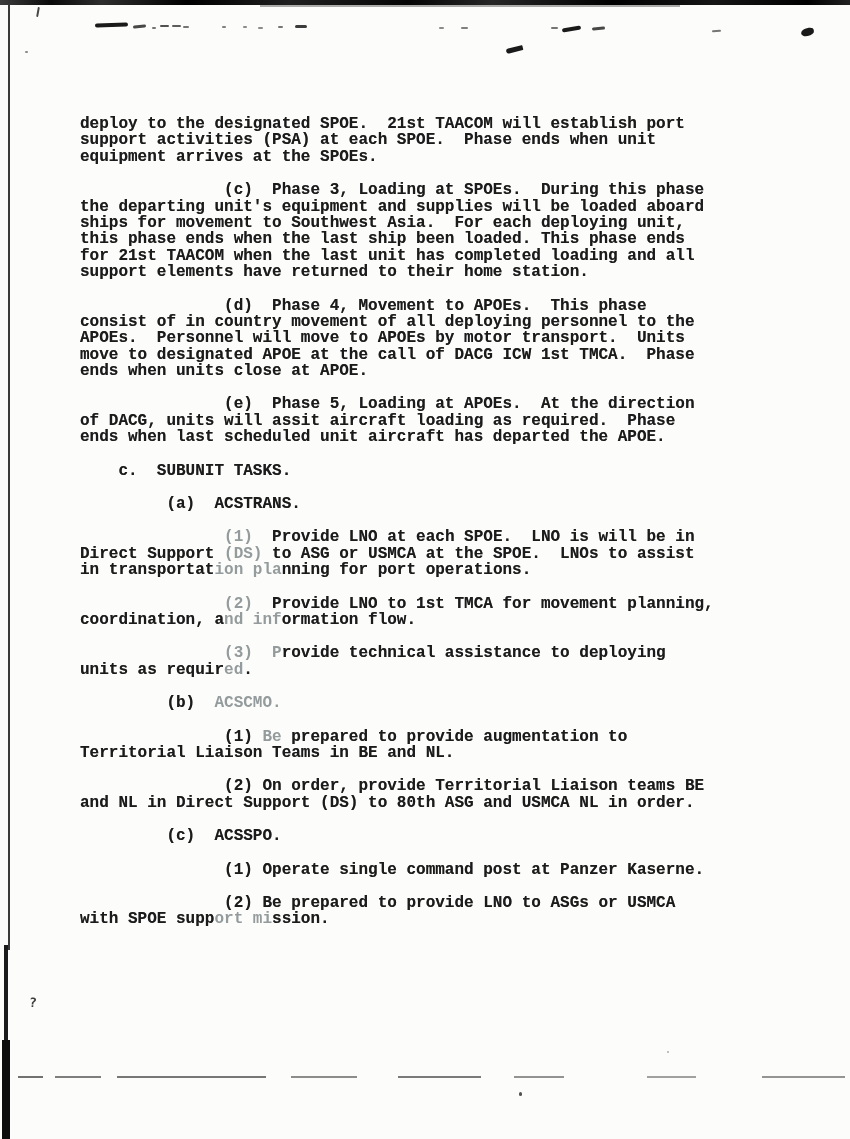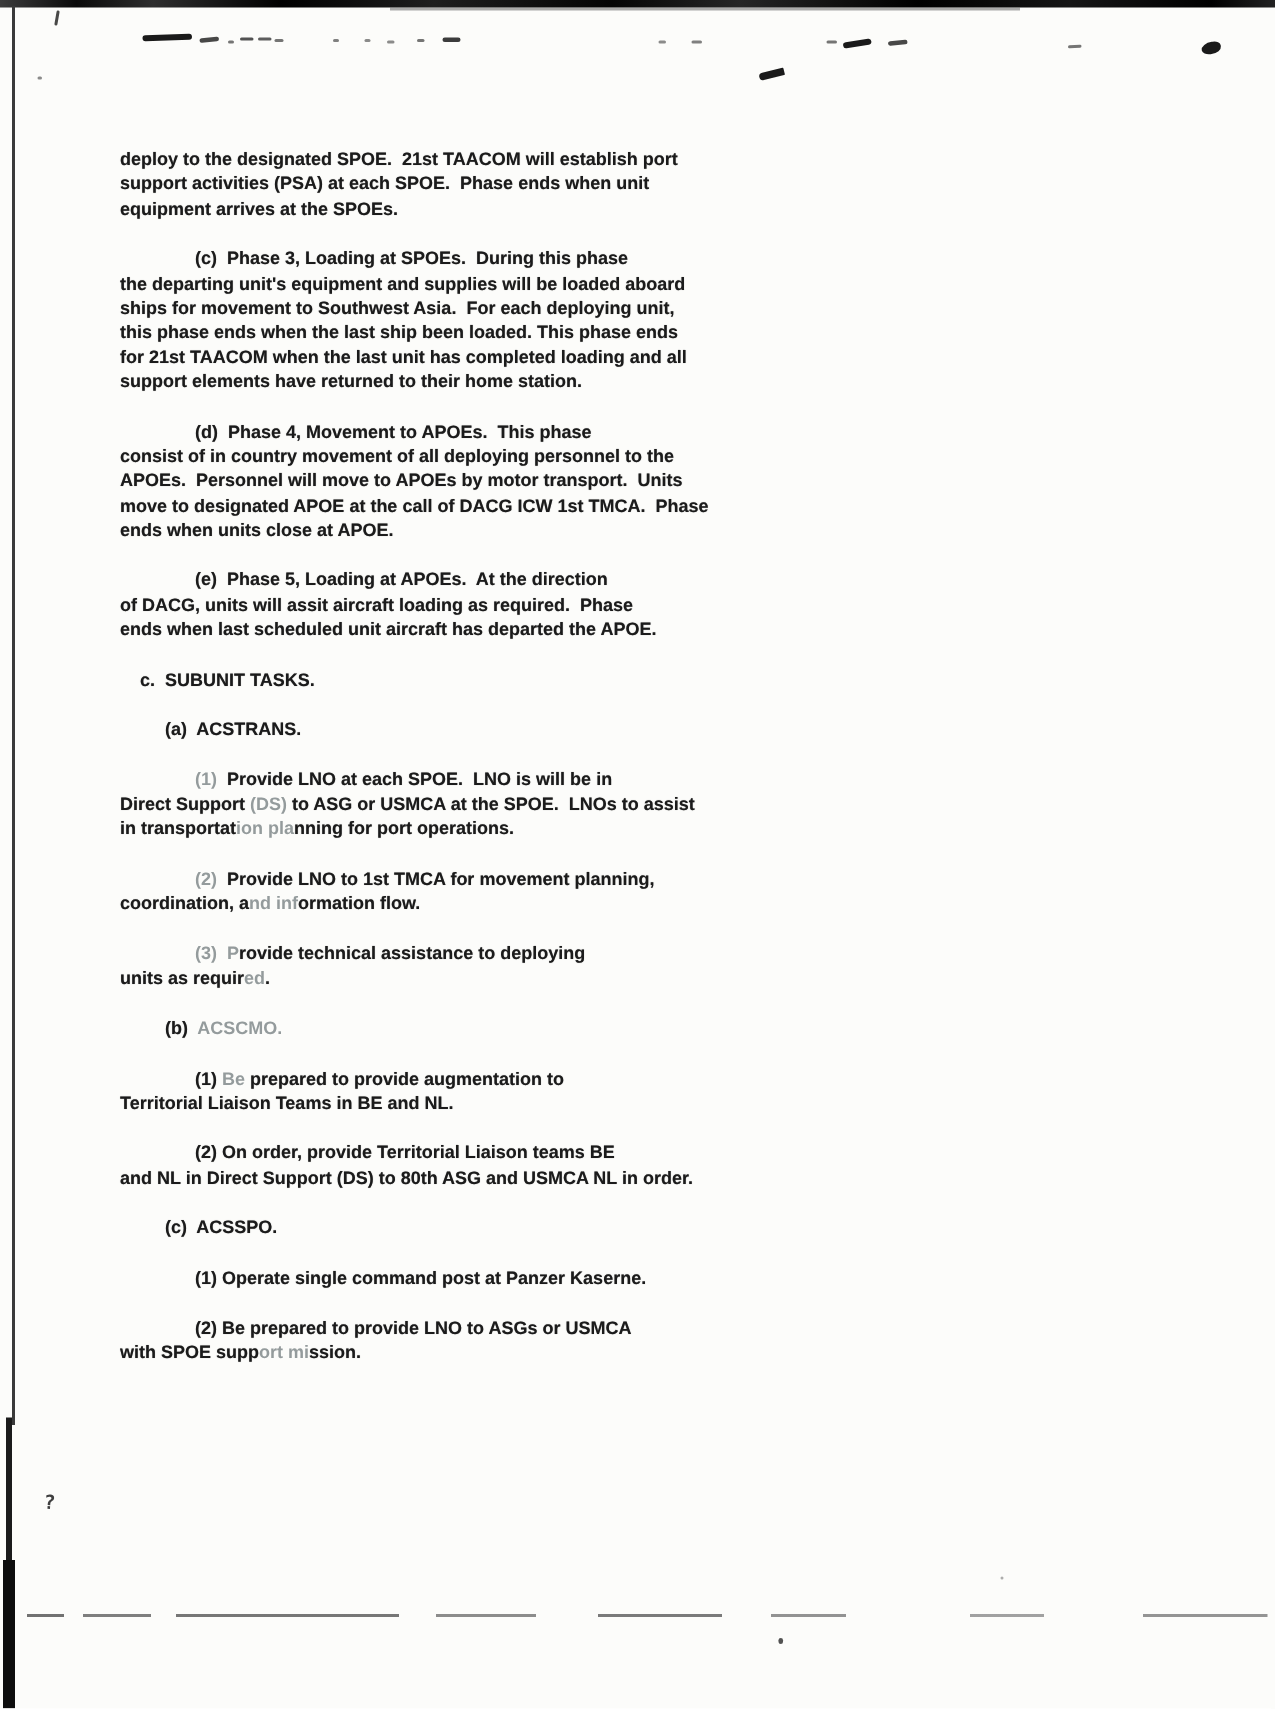--- a/index.html
+++ b/index.html
@@ -3,23 +3,23 @@
 <meta charset="utf-8">
 <style>
   html,body{margin:0;padding:0;background:#ffffff;}
   .page{
     position:relative;width:850px;height:1139px;overflow:hidden;
     background:var(--paper,#fcfcfa);
     font-family:"DejaVu Sans Mono",monospace;
   }
   
   .doc{
-    position:absolute;left:80px;top:98px;width:720px;
-    font-family:Liberation Sans, sans-serif;
-    font-weight:bold;font-size:12px;line-height:16.4px;
+    position:absolute;left:80px;top:116px;width:720px;
+    font-family:Liberation Mono, monospace;
+    font-weight:bold;font-size:16px;line-height:16.4px;
     color:var(--ink,#1b1b1b);white-space:pre;
     text-shadow:0 0 .5px rgba(20,20,20,.55);
   }
   .paragraph{margin:0 0 17px 0;}
   .line{height:16.4px;}
   .faded{color:var(--faded-ink,#949b9c);text-shadow:none;}
   
   .a{position:absolute;}
   .scan-bar-top{left:0;top:0;width:850px;height:5px;
     background:linear-gradient(90deg,#3c3c3c 0,#0a0a0a 6%,#2e2e2e 12%,#000 22%,#1f1f1f 34%,#050505 48%,#262626 58%,#000 72%,#161616 84%,#000 95%,#222 100%);}

